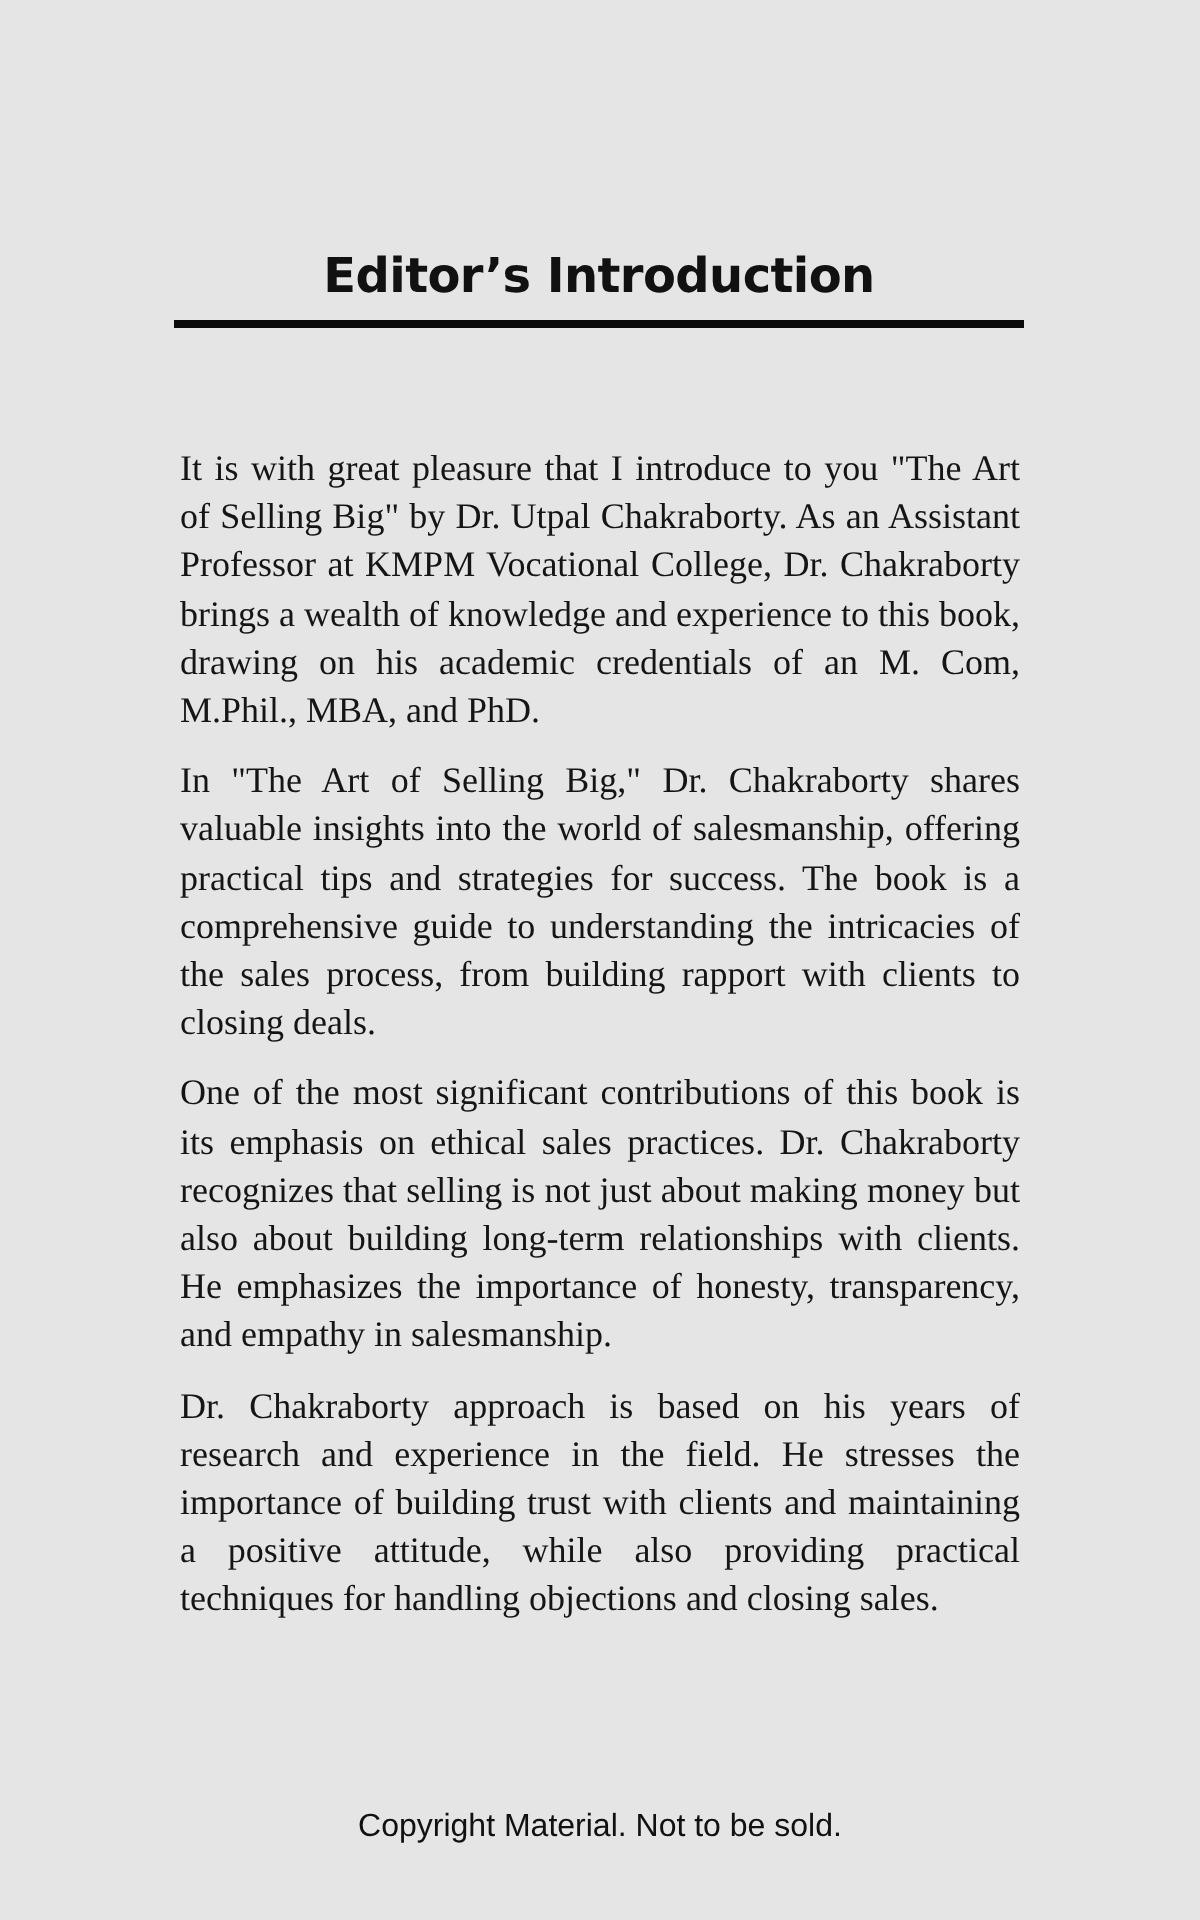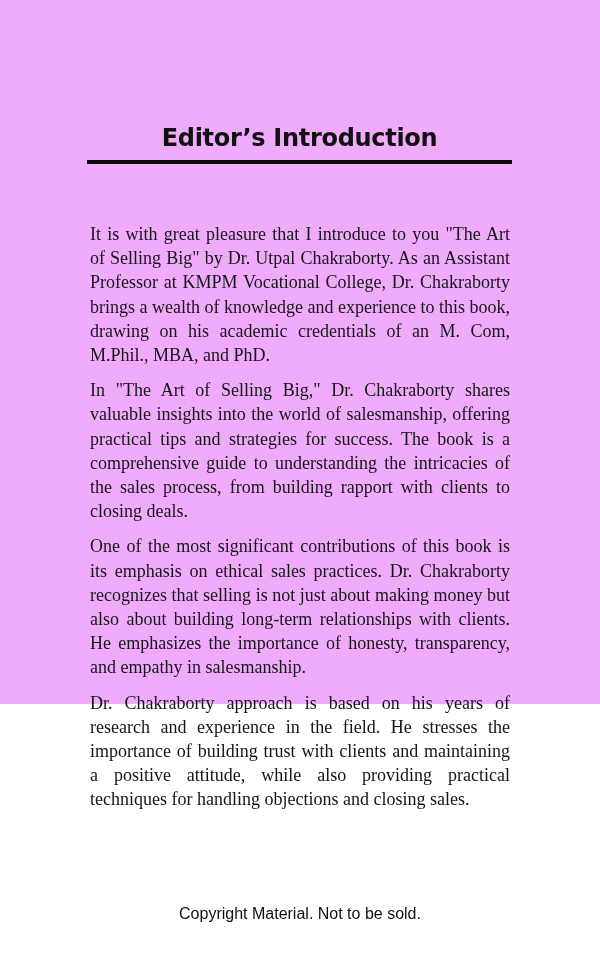--- a/index.html
+++ b/index.html
@@ -11,22 +11,22 @@
     width: 600px;
     height: 960px;
     position: relative;
     overflow: hidden;
     color: #111111;
   }
   .page {
     position: absolute;
     left: 0; top: 0;
     width: 600px;
-    height: 704px;
-    background: #f0abfc;
+    height: 960px;
+    background: #e5e5e5;
   }
   .title {
     position: absolute;
     left: 87px;
     width: 425px;
     top: 121px;
     text-align: center;
     font-family: "DejaVu Sans", sans-serif;
     font-weight: bold;
     font-size: 24px;

